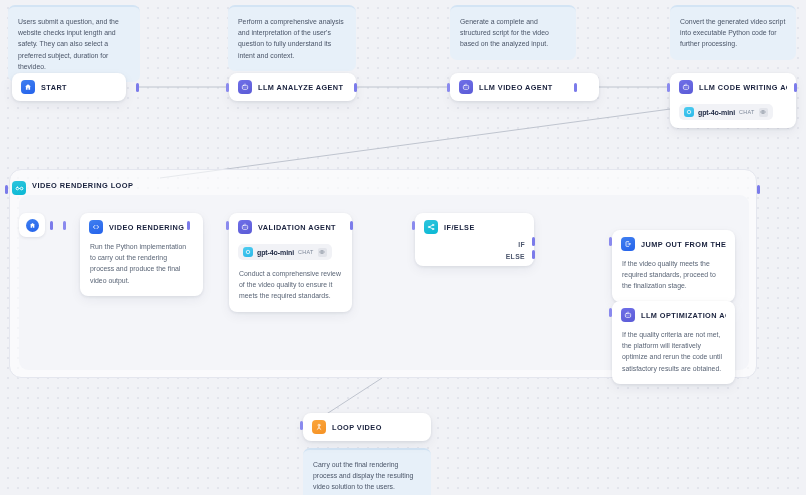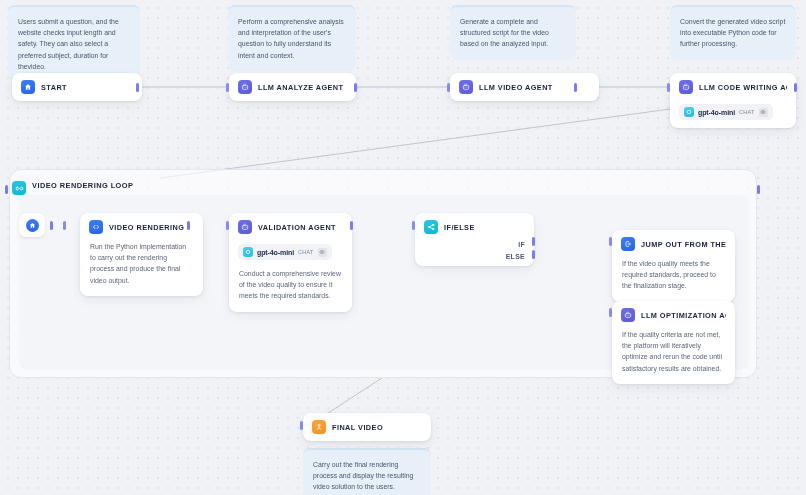--- a/index.html
+++ b/index.html
@@ -209,21 +209,21 @@
       </svg>
     </span>
   </div>
   <div class="port" style="left:50px; top:221px;"></div>
 
   <div class="note" style="left:8px; top:5px; width:132px;">Users submit a question, and the website checks input length and safety. They can also select a preferred subject, duration for thevideo.</div>
   <div class="note" style="left:228px; top:5px; width:128px;">Perform a comprehensive analysis and interpretation of the user's question to fully understand its intent and context.</div>
   <div class="note" style="left:450px; top:5px; width:126px;">Generate a complete and structured script for the video based on the analyzed input.</div>
   <div class="note" style="left:670px; top:5px; width:126px;">Convert the generated video script into executable Python code for further processing.</div>
 
-  <div class="node" style="left:12px; top:73px; width:130px;">
+  <div class="node" style="left:12px; top:73px; width:114px;">
     <div class="node-head">
       <span class="nicon ic-blue">
         <svg width="8" height="8" viewBox="0 0 24 24" fill="#fff">
           <path d="M12 3.6 3.4 10.6h2.3v9.4h5v-5.6h2.6V20h5v-9.4h2.3z"></path>
         </svg>
       </span>
       <span class="node-title">START</span>
     </div>
   </div>
   <div class="port" style="left:136px; top:83px;"></div>
@@ -382,19 +382,19 @@
   <div class="port port-l" style="left:609px; top:308px;"></div>
 
   <div class="node" style="left:303px; top:413px; width:128px;">
     <div class="node-head">
       <span class="nicon ic-orange">
         <svg width="8" height="8" viewBox="0 0 24 24" fill="none" stroke="#fff" stroke-width="2.3" stroke-linecap="round">
           <circle cx="12" cy="6.5" r="3"></circle>
             <path d="M12 9.5v5M12 14.5 6.5 19M12 14.5 17.5 19"></path>
         </svg>
       </span>
-      <span class="node-title">FINAL VIDEO</span>
+      <span class="node-title">LOOP VIDEO</span>
     </div>
   </div>
   <div class="port port-l" style="left:300px; top:421px;"></div>
   <div class="note" style="left:303px; top:448px; width:128px;">Carry out the final rendering process and display the resulting video solution to the users.</div>
 
 </div>
 
 </body></html>

